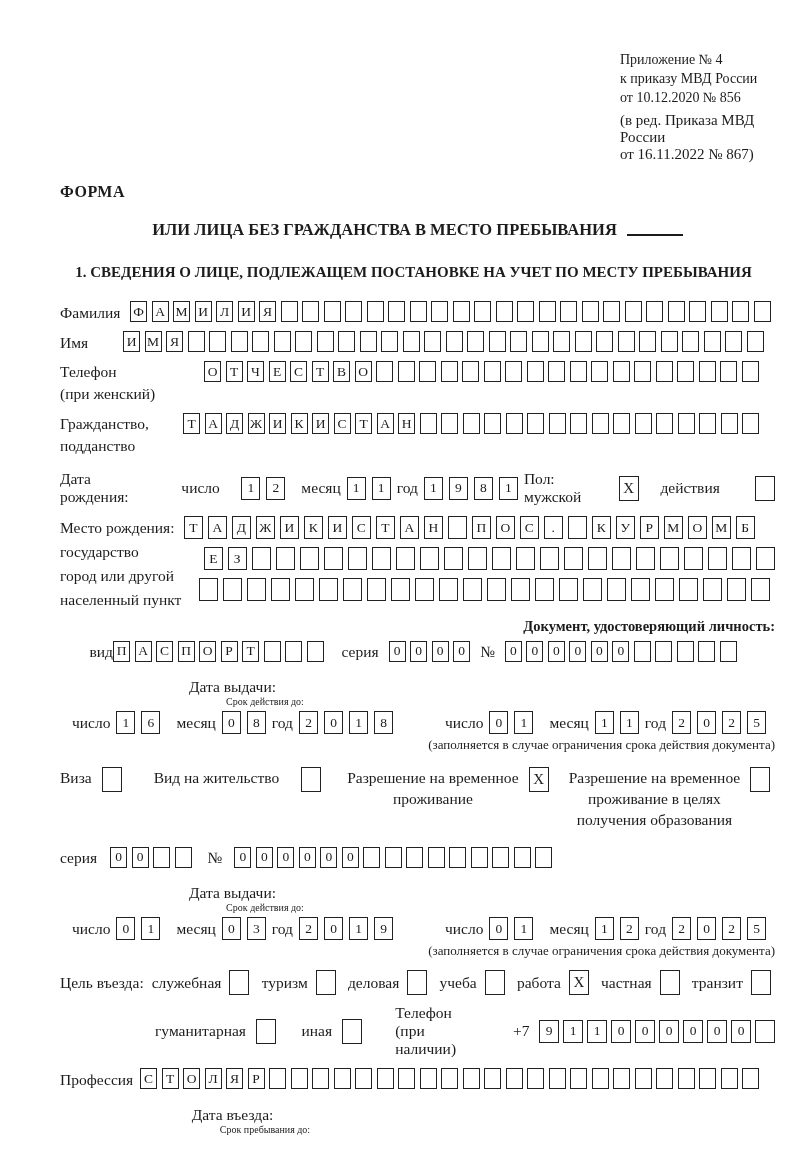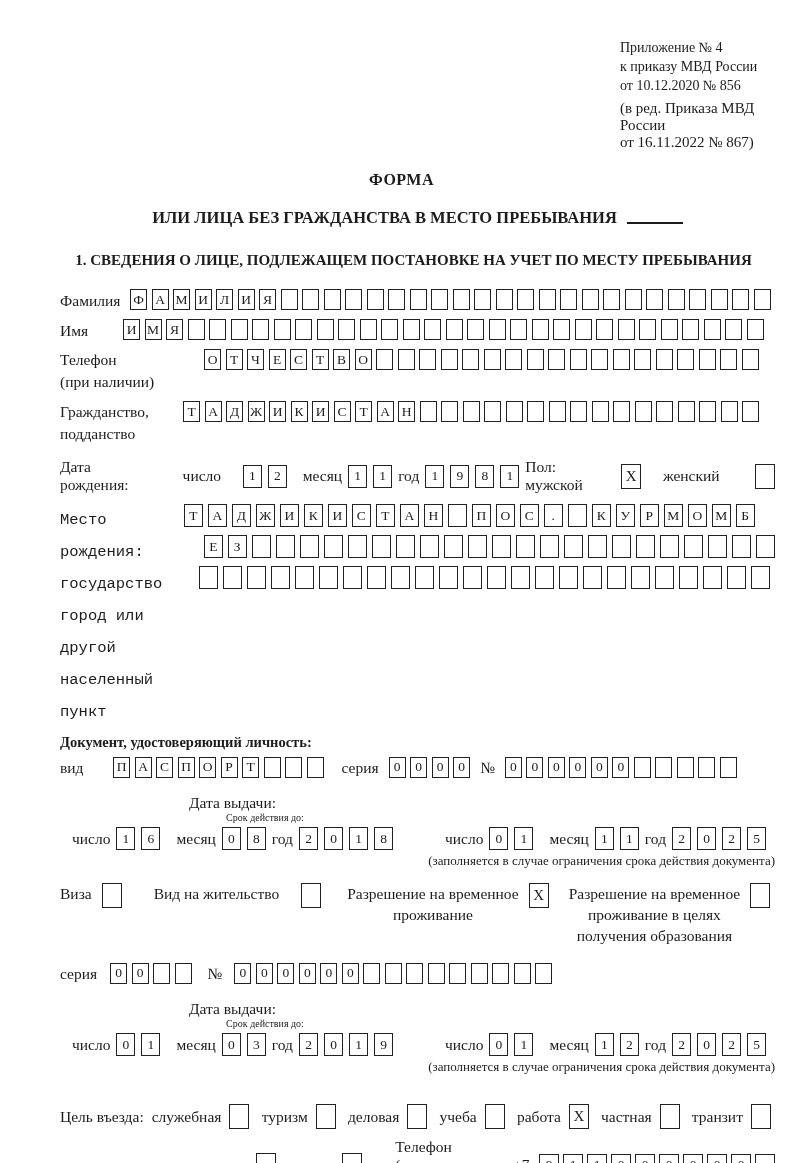--- a/index.html
+++ b/index.html
@@ -6,23 +6,23 @@
   html,body { background:#ffffff; }
   body {
     width:800px; min-height:1163px; margin:0 auto;
     font-family:"Liberation Serif","DejaVu Serif",serif;
     color:#1c1c1c; position:relative;
   }
   .page { padding:38px 25px 30px 60px; }
 
   
   .annex-wrap { padding-left:560px; }
-  .annex { font-size:14px; line-height:19px; }
+  .annex { font-size:14px; line-height:19px;margin-top:12px; }
   .annex-note { font-size:15px; line-height:17px; margin-top:5px; }
-  .form-label { text-align:center; padding-right:32px; font-weight:bold; font-size:16px; margin-top:20px; letter-spacing:.5px; }
+  .form-label { text-align:left; padding-right:32px; font-weight:bold; font-size:16px; margin-top:20px; letter-spacing:.5px; }
 
   
   .title { text-align:center; font-weight:bold; font-size:16.5px; line-height:21px; margin-top:18px; }
   .title-underline { display:inline-block; width:56px; border-bottom:2px solid #1c1c1c; margin-left:10px; transform:translateY(1px); }
   .sec-heading { font-weight:bold; font-size:15px; margin-top:24px; margin-left:-8px; text-align:center; }
 
   
   .row { display:flex; align-items:flex-start; margin-top:8px; }
   .lbl { font-size:15.5px; line-height:21px; padding-top:1px; }
   .lbl2 { font-size:15.5px; line-height:22px; }
@@ -51,21 +51,21 @@
   .dl .cells { column-gap:6px; }
   .dl .cell { width:19px; flex:0 0 19px; height:23px; }
   .dl-left { width:345px; }
   .dl-right { margin-left:40px; }
   .note-r { text-align:right; font-size:13px; margin-top:3px; }
 
   
   .opts { display:flex; align-items:flex-start; margin-top:14px; gap:12px; }
   .opt { display:flex; align-items:flex-start; gap:10px; }
   .opt .txt { font-size:15.5px; line-height:21px; text-align:center; }
-  .purpose { display:flex; align-items:center; margin-top:29px; gap:8px; justify-content:space-between; padding-right:4px; }
+  .purpose { display:flex; align-items:center; margin-top:11px; gap:8px; justify-content:space-between; padding-right:4px; }
   .purpose .pair { display:flex; align-items:center; gap:8px; font-size:15.5px; }
   .purpose2 { display:flex; align-items:center; margin-top:9px; gap:10px; padding-left:95px; font-size:15.5px; }
 
   .intro { font-size:15.5px; line-height:24px; margin-top:12px; }
 
   .gap4 { width:4px; } .gap10 { width:10px; } .gap24 { width:24px; }
 </style>
 </head>
 <body>
 
@@ -158,21 +158,21 @@
         <span class="cell"></span>
         <span class="cell"></span>
         <span class="cell"></span>
         <span class="cell"></span>
       </div>
   </div>
 
   <div class="row">
     <div style="width:144px;">
       <div class="lbl2">Телефон</div>
-      <div class="lbl2">(при наличии)</div>
+      <div class="lbl2">(при женский)</div>
     </div>
     <div class="cells">
         <span class="cell">О</span>
         <span class="cell">Т</span>
         <span class="cell">Ч</span>
         <span class="cell">Е</span>
         <span class="cell">С</span>
         <span class="cell">Т</span>
         <span class="cell">В</span>
         <span class="cell">О</span>
@@ -252,28 +252,28 @@
       <span>год</span>
       <span class="cells">
           <span class="cell">1</span>
           <span class="cell">9</span>
           <span class="cell">8</span>
           <span class="cell">1</span>
         </span>
       <span>Пол: мужской</span>
       <span class="cb">X</span>
       <span class="gap10"></span>
-      <span>женский</span>
+      <span>действия</span>
       <span class="gap24"></span>
       <span class="cb"></span>
     </div>
   </div>
 
   <div class="row" style="margin-top:10px;">
-    <div class="lbl2 preline" style="width:144px; line-height:32px;font-family:Liberation Mono, monospace;">Место рождения:
+    <div class="lbl2 preline" style="width:144px; line-height:24px;">Место рождения:
 государство
 город или другой
 населенный пункт</div>
     <div>
       <div class="cells wide rowsgap">
           <span class="cell">Т</span>
           <span class="cell">А</span>
           <span class="cell">Д</span>
           <span class="cell">Ж</span>
           <span class="cell">И</span>
@@ -345,24 +345,24 @@
           <span class="cell"></span>
           <span class="cell"></span>
           <span class="cell"></span>
           <span class="cell"></span>
           <span class="cell"></span>
           <span class="cell"></span>
         </div>
     </div>
   </div>
 
-  <div style="text-align:left; font-weight:bold; font-size:14.5px; margin-top:6px;">Документ, удостоверяющий личность:</div>
+  <div style="text-align:right; font-weight:bold; font-size:14.5px; margin-top:6px;">Документ, удостоверяющий личность:</div>
 
   <div class="row" style="margin-top:5px; align-items:center;">
-    <div class="lbl" style="width:53px;">вид</div>
+    <div class="lbl" style="width:53px;text-align:right;">вид</div>
     <div class="cells">
         <span class="cell">П</span>
         <span class="cell">А</span>
         <span class="cell">С</span>
         <span class="cell">П</span>
         <span class="cell">О</span>
         <span class="cell">Р</span>
         <span class="cell">Т</span>
         <span class="cell"></span>
         <span class="cell"></span>

